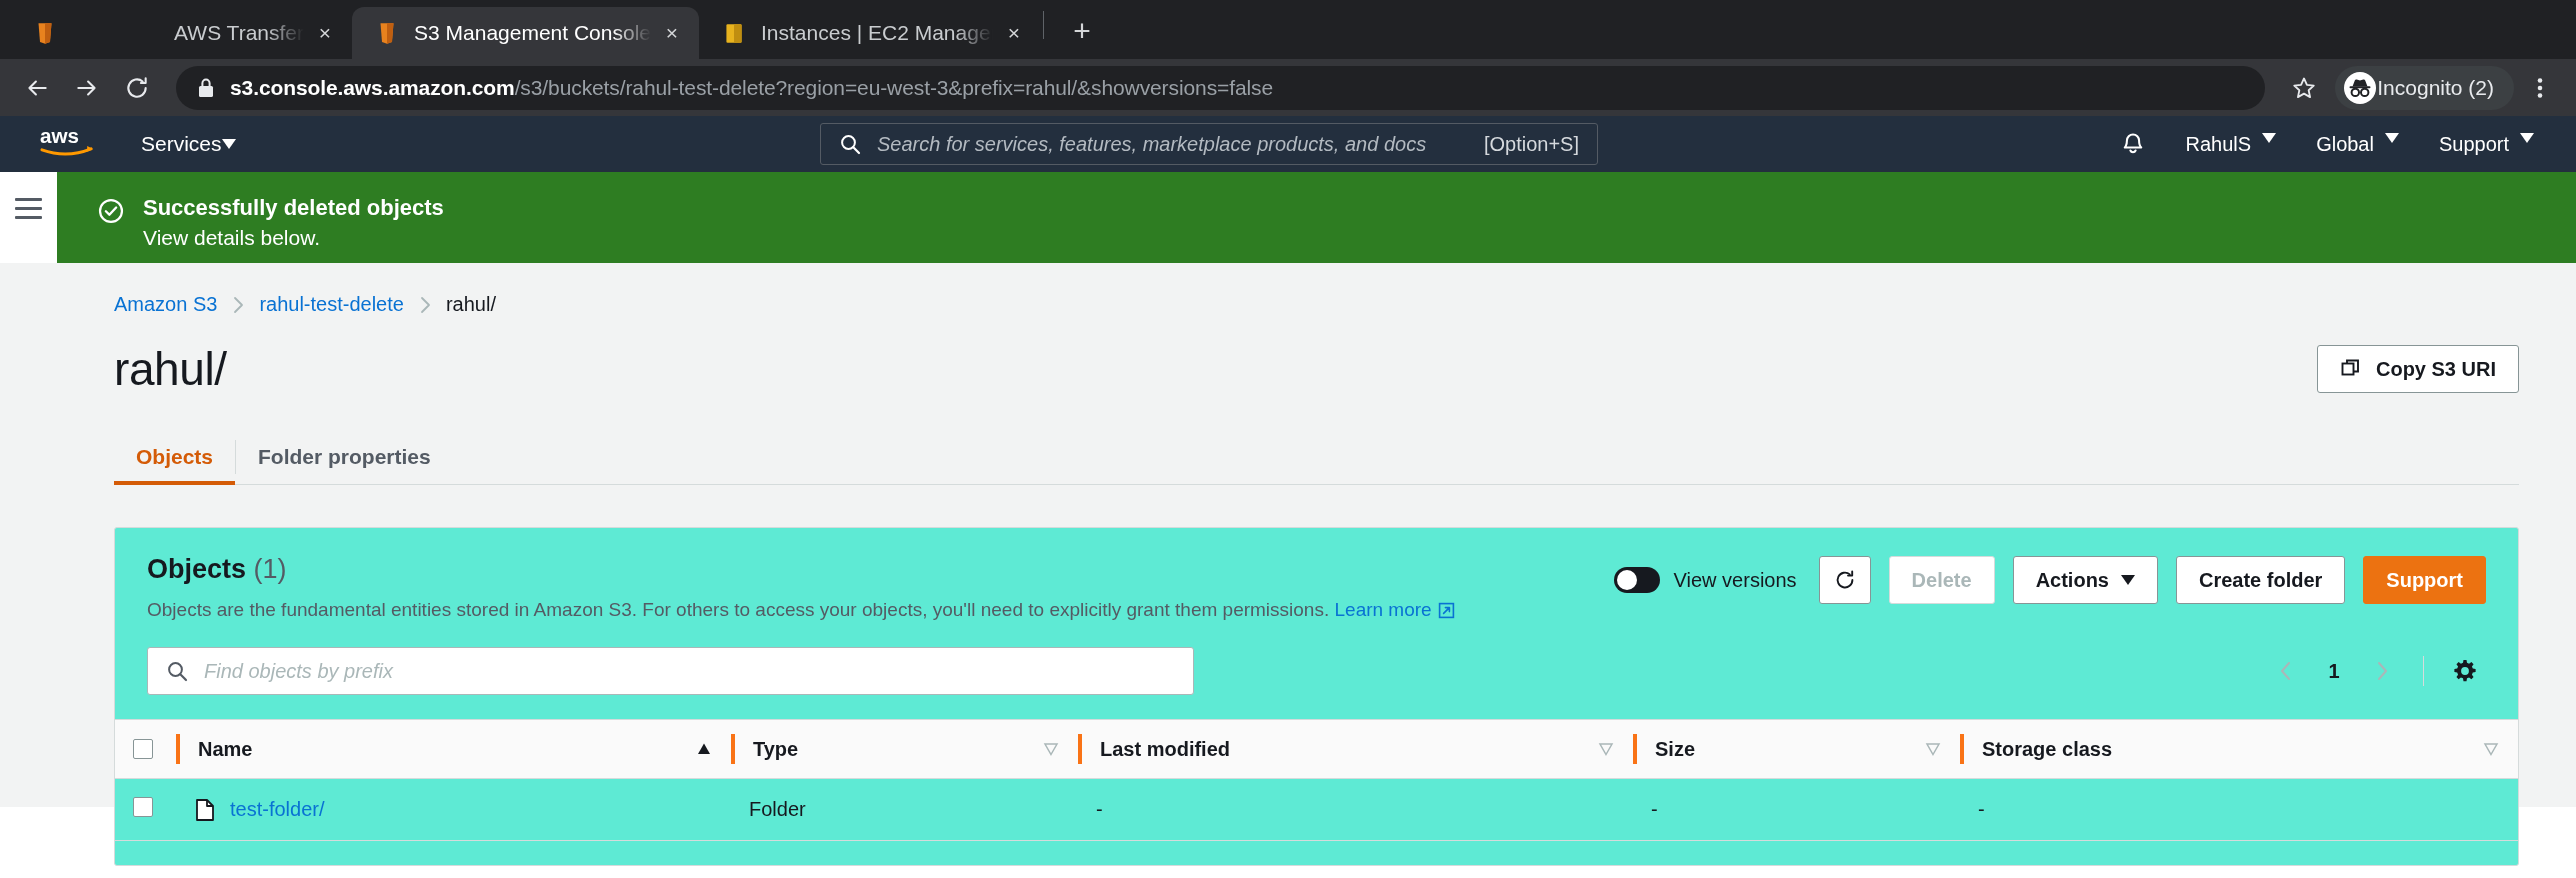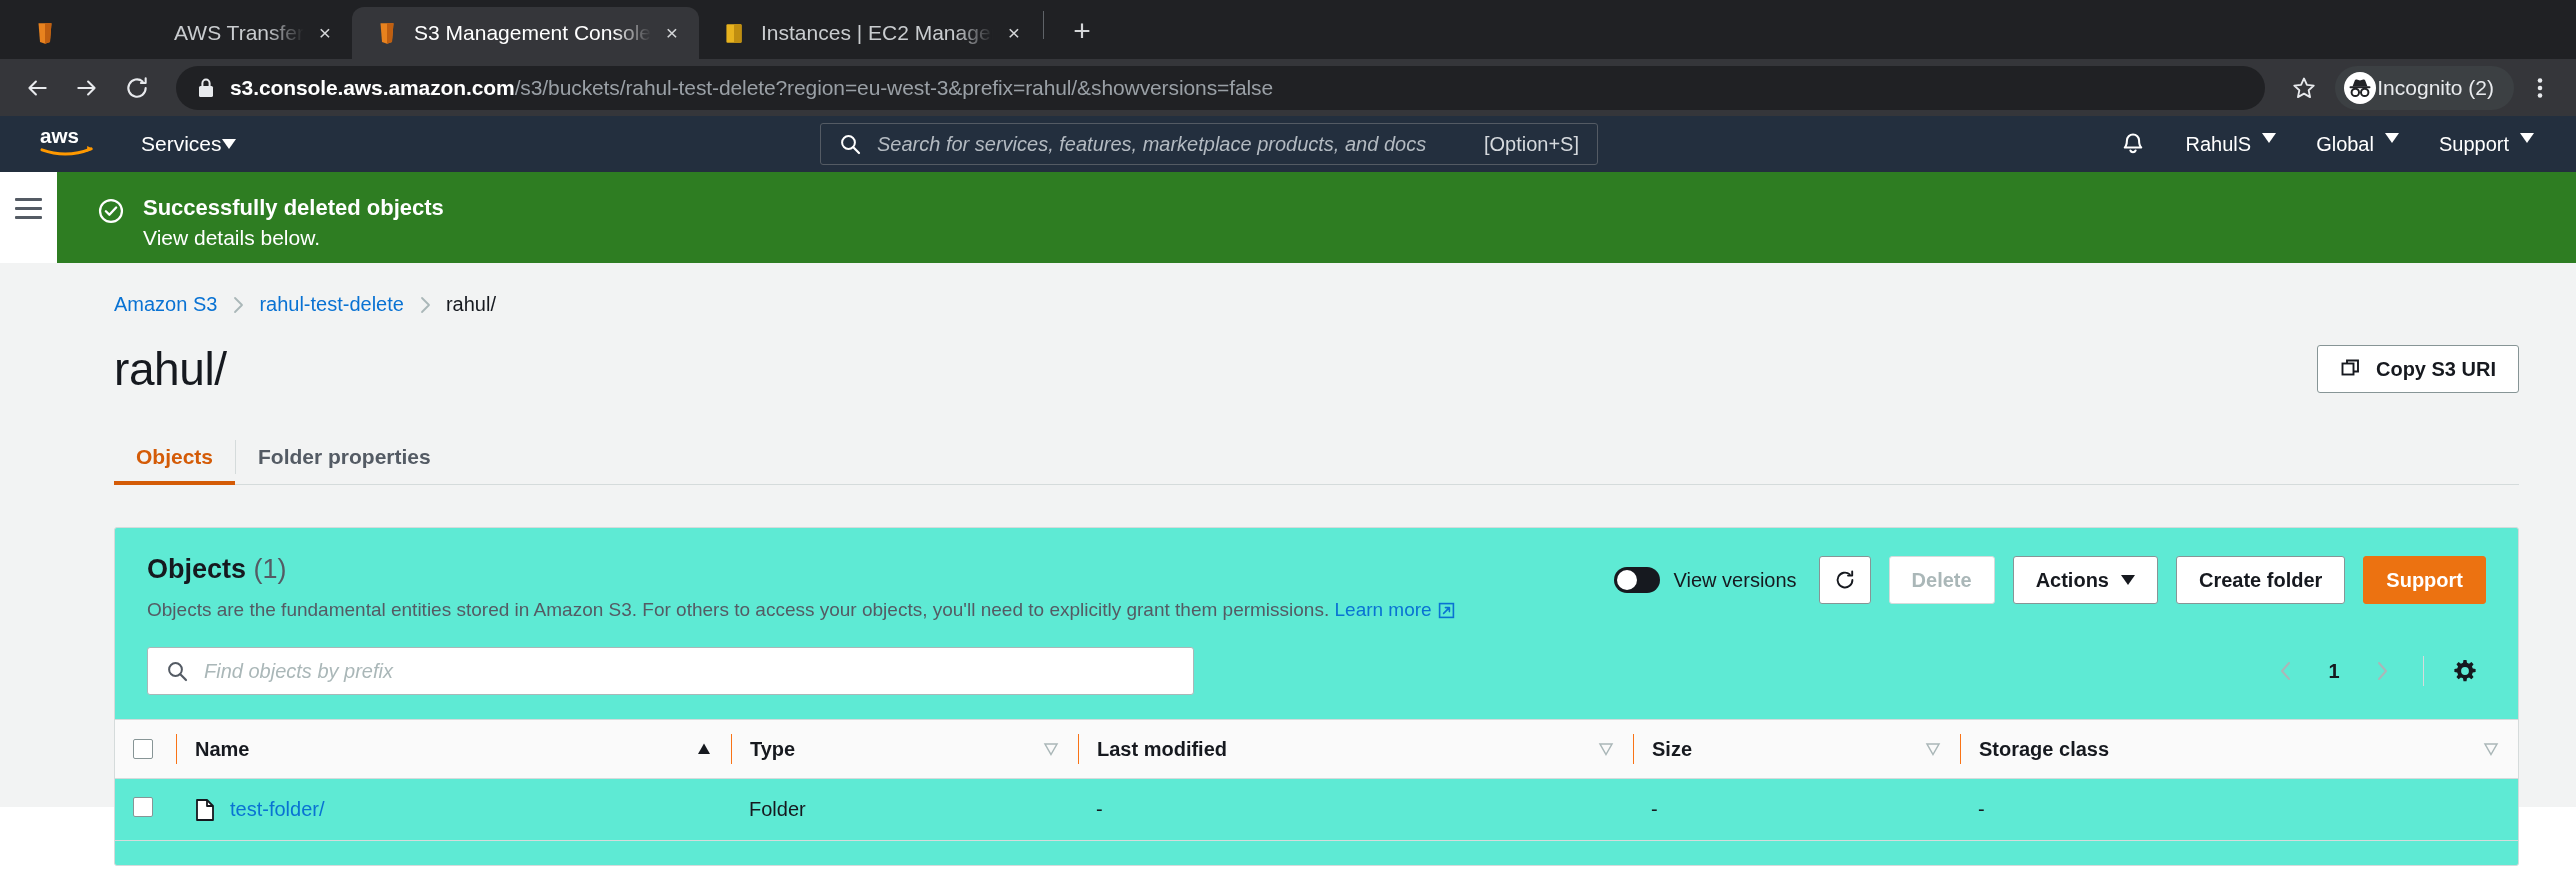--- a/index.html
+++ b/index.html
@@ -393,21 +393,21 @@
     padding: 14px 0;
     border-top: 1px solid #d5dbdb;
     border-bottom: 1px solid #d5dbdb;
     background: #fafafa;
     position: relative;
     vertical-align: middle;
   }
   table.obj-table th .th-inner {
     display: flex; align-items: center;
     padding: 0 18px;
-    border-left: 1px solid #f97316;
+    border-left: 4px solid #f97316;
     height: 30px;
   }
   table.obj-table th.first .th-inner { border-left: none; }
   .sort-arrow { margin-left: auto; flex: 0 0 auto; }
   table.obj-table td {
     font-size: 20px;
     color: #16191f;
     padding: 18px 18px;
     border-bottom: 1px solid #d5dbdb;
     vertical-align: middle;

